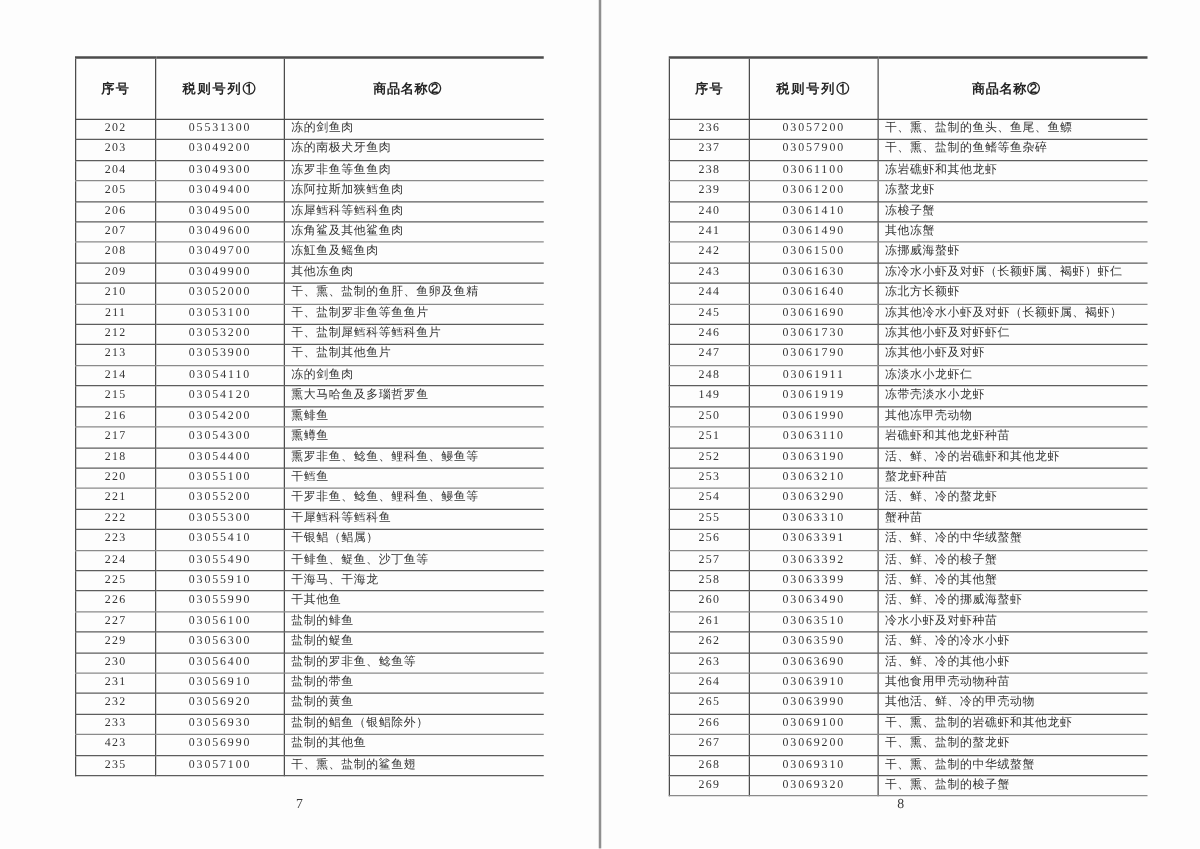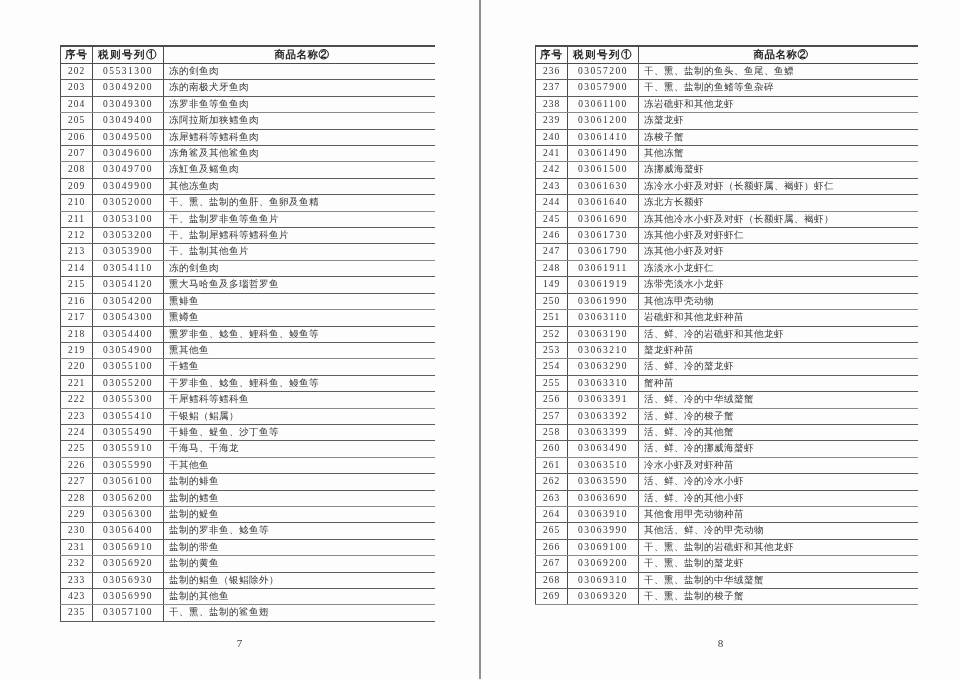--- a/index.html
+++ b/index.html
@@ -12,21 +12,21 @@
   .page-right{left:481px;width:479px;}
   .divider{position:absolute;left:479px;top:0;width:2px;height:679px;background:#8f8f8f;}
   table.tbl{
     position:absolute;top:45px;border-collapse:collapse;table-layout:fixed;
   }
   .page-left table.tbl{left:60px;width:375px;}
   .page-right table.tbl{left:54px;width:383px;}
   .tbl th{
     height:16px;font-size:10.5px;font-weight:bold;text-align:center;
     border-top:2px solid #4c4c4c;border-bottom:1px solid #4c4c4c;
-    padding:0;white-space:nowrap;color:#262626;
+    padding:16px;white-space:nowrap;color:#262626;
   }
   .tbl td{
     height:15.4px;font-size:9.5px;line-height:15.4px;padding:0;
     border-bottom:1px solid #5d5d5d;white-space:nowrap;overflow:hidden;color:#333333;
   }
   .c-idx{width:31px;text-align:center;border-left:1px solid #4c4c4c;border-right:1px solid #4c4c4c;letter-spacing:1px;}
   .c-code{width:70px;text-align:center;border-right:1px solid #4c4c4c;letter-spacing:1.5px;}
   .c-name{text-align:left;padding-left:5px !important;letter-spacing:0.5px;}
   .tbl tbody tr:nth-child(3n) td{border-bottom-color:#8a8a8a;}
   .pagenum{
@@ -128,25 +128,20 @@
             <td class="c-idx">217</td>
             <td class="c-code">03054300</td>
             <td class="c-name">熏鳟鱼</td>
           </tr>
           <tr>
             <td class="c-idx">218</td>
             <td class="c-code">03054400</td>
             <td class="c-name">熏罗非鱼、鲶鱼、鲤科鱼、鳗鱼等</td>
           </tr>
           <tr>
-            <td class="c-idx">219</td>
-            <td class="c-code">03054900</td>
-            <td class="c-name">熏其他鱼</td>
-          </tr>
-          <tr>
             <td class="c-idx">220</td>
             <td class="c-code">03055100</td>
             <td class="c-name">干鳕鱼</td>
           </tr>
           <tr>
             <td class="c-idx">221</td>
             <td class="c-code">03055200</td>
             <td class="c-name">干罗非鱼、鲶鱼、鲤科鱼、鳗鱼等</td>
           </tr>
           <tr>
@@ -171,25 +166,20 @@
           </tr>
           <tr>
             <td class="c-idx">226</td>
             <td class="c-code">03055990</td>
             <td class="c-name">干其他鱼</td>
           </tr>
           <tr>
             <td class="c-idx">227</td>
             <td class="c-code">03056100</td>
             <td class="c-name">盐制的鲱鱼</td>
-          </tr>
-          <tr>
-            <td class="c-idx">228</td>
-            <td class="c-code">03056200</td>
-            <td class="c-name">盐制的鳕鱼</td>
           </tr>
           <tr>
             <td class="c-idx">229</td>
             <td class="c-code">03056300</td>
             <td class="c-name">盐制的鳀鱼</td>
           </tr>
           <tr>
             <td class="c-idx">230</td>
             <td class="c-code">03056400</td>
             <td class="c-name">盐制的罗非鱼、鲶鱼等</td>

